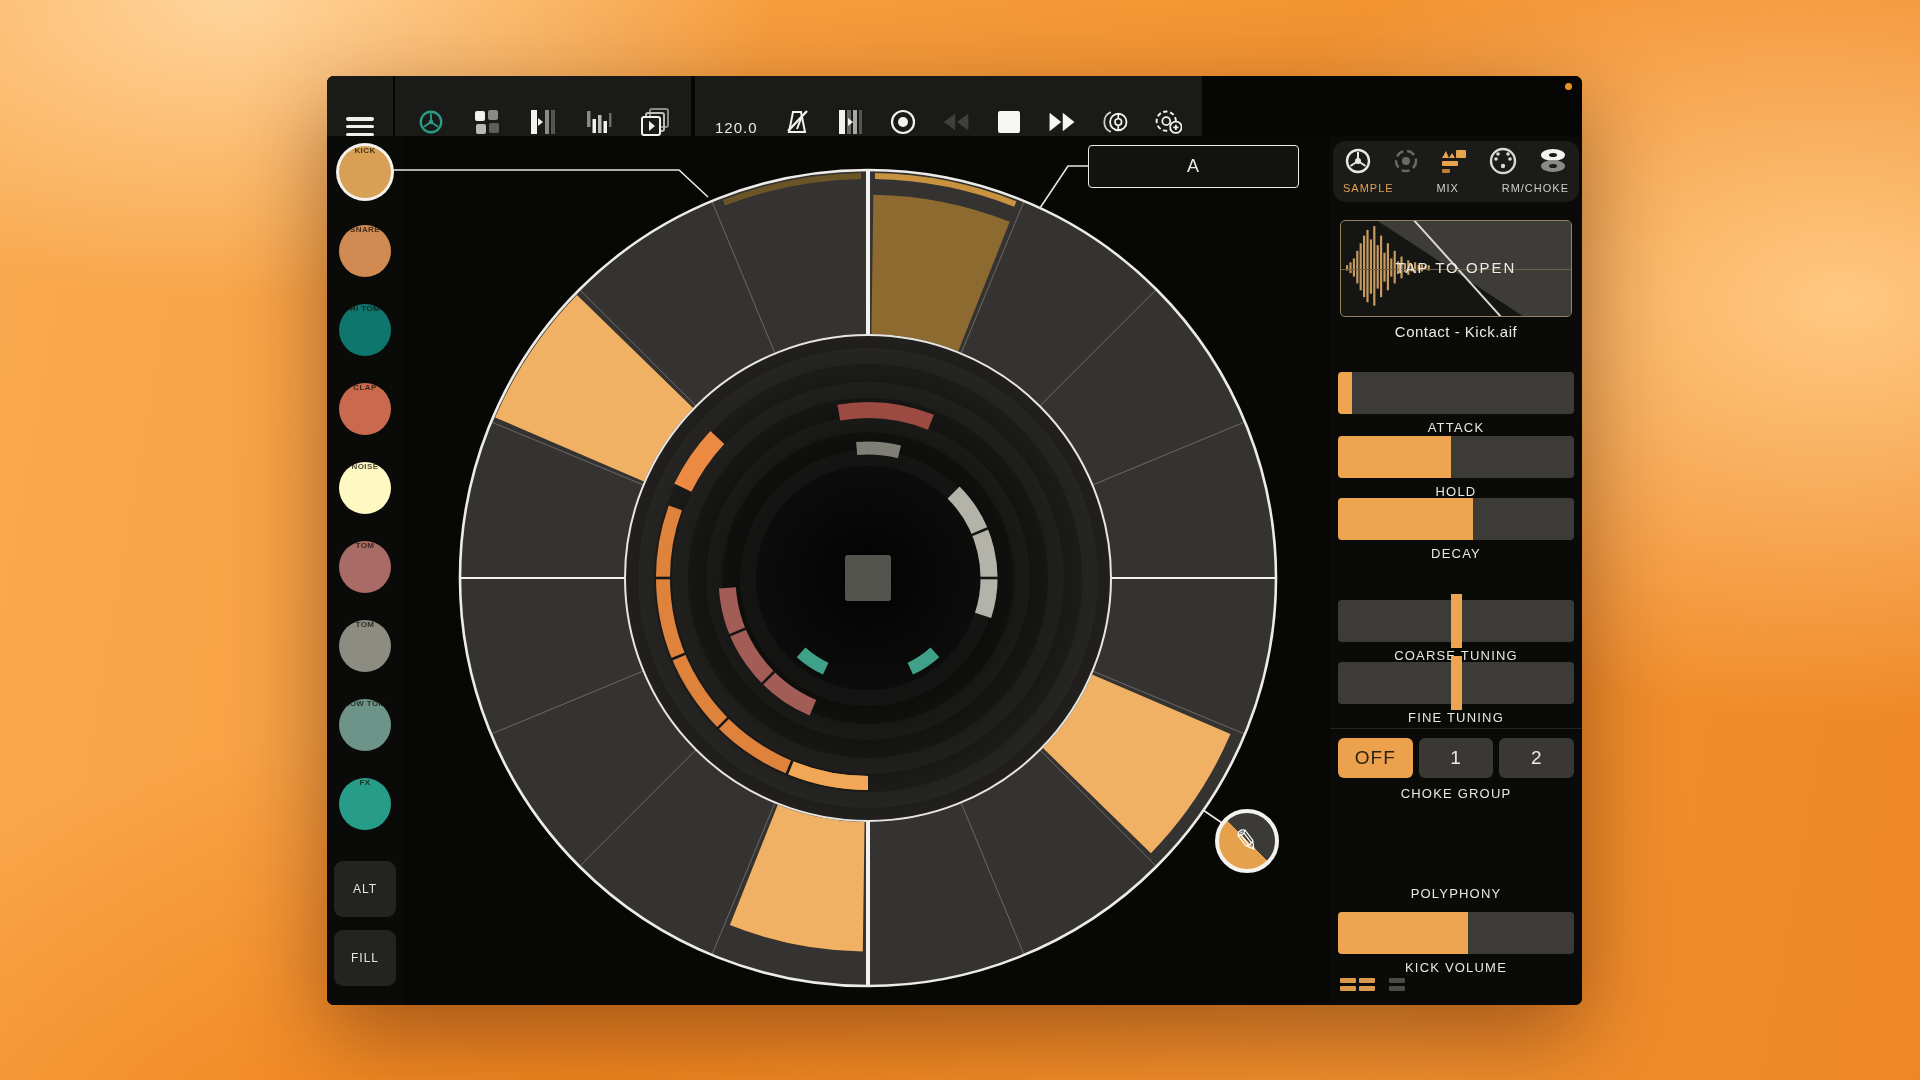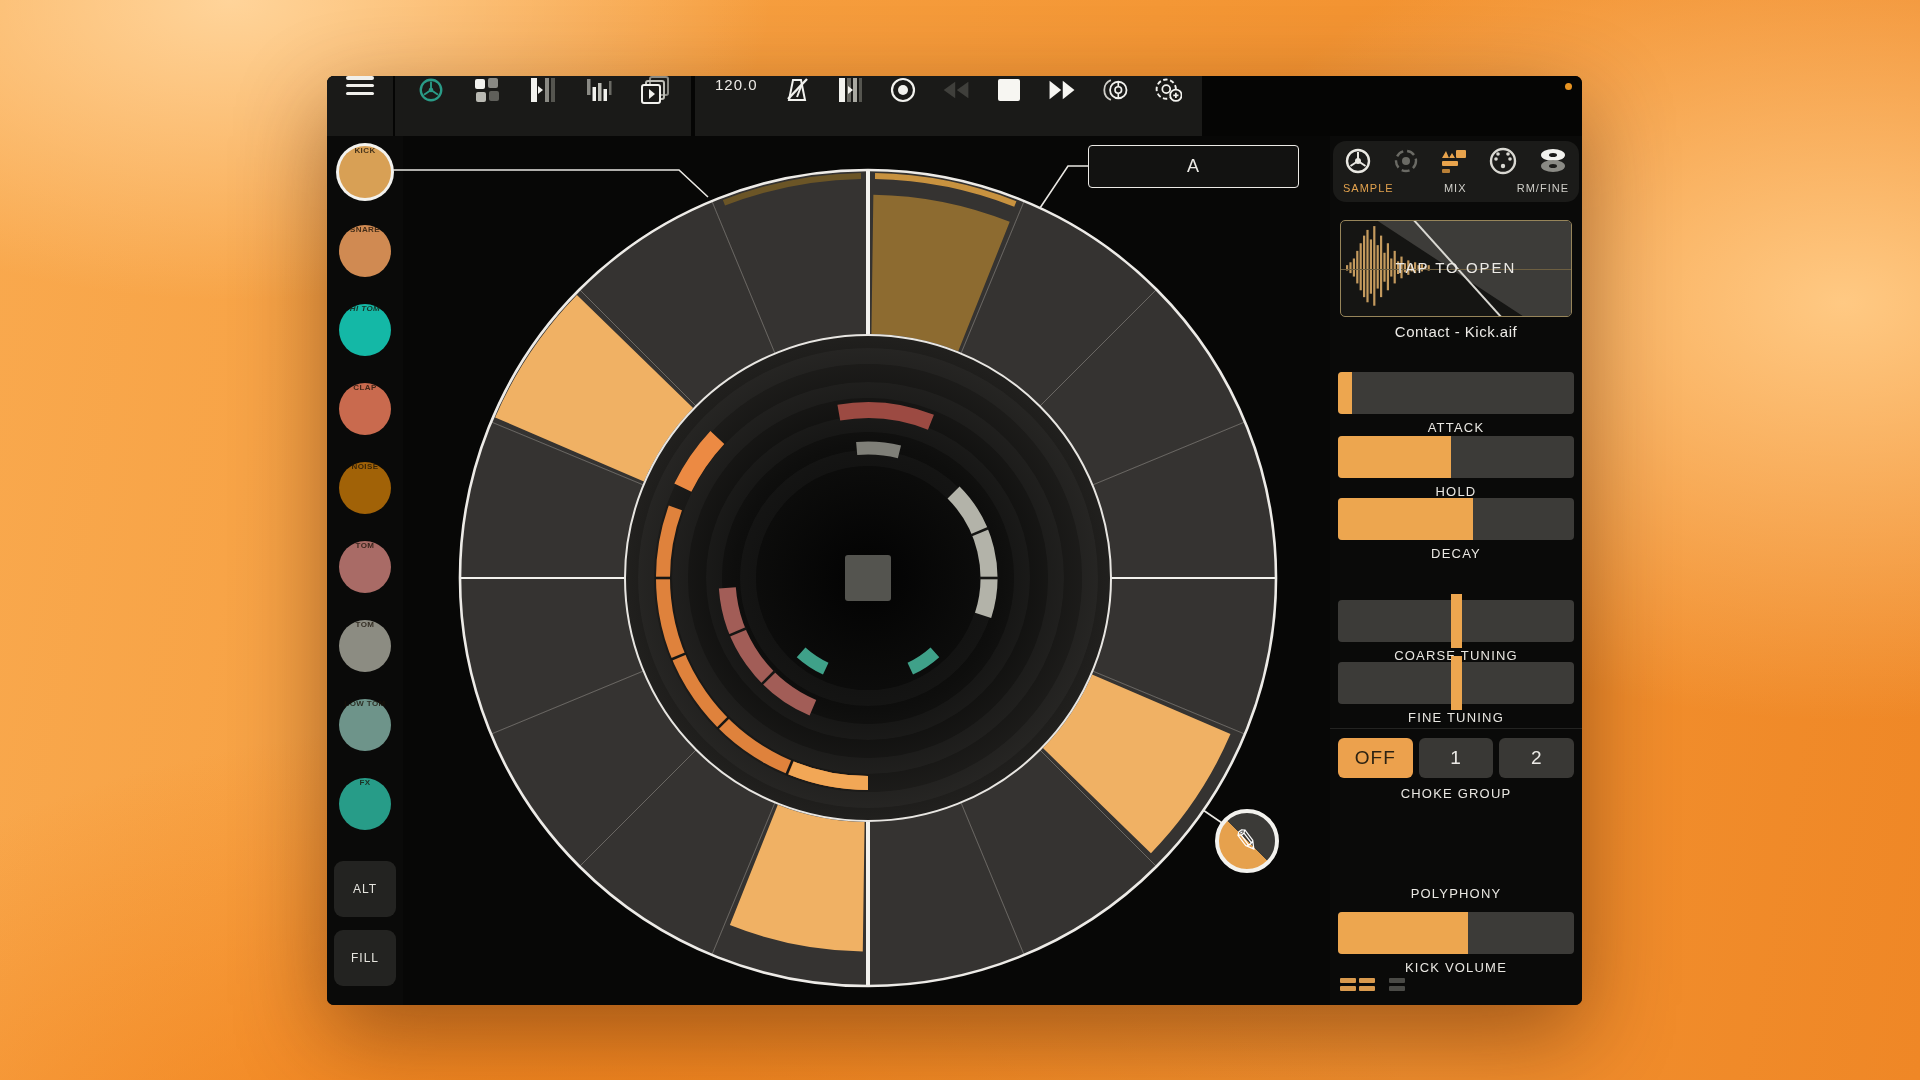--- a/index.html
+++ b/index.html
@@ -13,21 +13,21 @@
       linear-gradient(100deg, #f9a94e 0%, #f49735 55%, #ef8726 100%);
   }
   .window {
     position:absolute; left:327px; top:76px; width:1255px; height:929px;
     background:#070706; border-radius:7px; overflow:hidden;
     box-shadow:0 30px 90px rgba(60,20,0,.45);
   }
   
   .topbar { position:absolute; left:0; top:0; right:0; height:60px; background:#050504;
     display:flex; align-items:stretch; }
-  .tb-sec { background:#1a1a18; display:flex; align-items:flex-start; }
+  .tb-sec { background:#1a1a18; display:flex; align-items:flex-end; }
   .tb-gap { width:2px; background:#050504; }
   .tb-menu { width:66px; justify-content:center; }
   .burger { width:28px; height:19px; display:flex; flex-direction:column; justify-content:space-between; }
   .burger i { display:block; height:3.5px; background:#f0efeb; border-radius:2px; }
   .tb-icons { padding:0 22px; gap:28px; }
   .tb-proj { flex:1; padding-left:18px; flex-direction:column; align-items:flex-start; justify-content:center; }
   .proj-label { font-size:9px; letter-spacing:1.5px; color:#8d8c85; font-style:italic; font-weight:bold; }
   .proj-name { font-size:19px; color:#f2f1ec; margin-top:2px; letter-spacing:.5px; }
   .tb-trans { padding:0 20px; gap:25px; }
   .tempo { font-size:15px; color:#eceae6; letter-spacing:1px; }
@@ -204,27 +204,27 @@
     <div class="dot-indicator"></div>
   </div>
 
   <div class="rail" id="track-rail">
       <div class="track selected" style="background: rgb(216, 160, 85);">
         <span>KICK</span>
       </div>
       <div class="track" style="background: rgb(208, 138, 82);">
         <span>SNARE</span>
       </div>
-      <div class="track" style="background: #14b8a6; font-style: italic;">
+      <div class="track" style="background: #0f766e;">
         <span>HI TOM</span>
       </div>
       <div class="track" style="background: rgb(201, 106, 78);">
         <span>CLAP</span>
       </div>
-      <div class="track" style="background: #a16207;">
+      <div class="track" style="background: #fef9c3;">
         <span>NOISE</span>
       </div>
       <div class="track" style="background: rgb(169, 107, 102);">
         <span>TOM</span>
       </div>
       <div class="track" style="background: rgb(140, 140, 130);">
         <span>TOM</span>
       </div>
       <div class="track" style="background: rgb(110, 148, 138);">
         <span>LOW TOM</span>
@@ -358,21 +358,21 @@
               <ellipse cx="16" cy="9" rx="12" ry="6" fill="#f2f2ee"></ellipse>
               <ellipse cx="16" cy="9" rx="4" ry="2" fill="#1b1b19"></ellipse>
               <ellipse cx="16" cy="20" rx="12" ry="6" fill="#8a8a84"></ellipse>
               <ellipse cx="16" cy="20" rx="4" ry="2" fill="#1b1b19"></ellipse>
             </svg>
         </span>
       </div>
       <div class="tab-labels">
         <div class="active">SAMPLE</div>
         <div>MIX</div>
-        <div>RM/FINE</div>
+        <div>RM/CHOKE</div>
       </div>
     </div>
 
     <div class="wavecard">
       <svg id="wave-svg" width="230" height="95">
           <rect x="5" y="44.142857142857146" width="2.2" height="5.428571428571428" fill="#c49a5e"></rect>
           <rect x="8.4" y="41.285714285714285" width="2.2" height="10.857142857142856" fill="#c49a5e"></rect>
           <rect x="11.8" y="37.476190476190474" width="2.2" height="18.095238095238095" fill="#c49a5e"></rect>
           <rect x="15.2" y="29.857142857142858" width="2.2" height="32.57142857142857" fill="#c49a5e"></rect>
           <rect x="18.6" y="22.23809523809524" width="2.2" height="47.047619047619044" fill="#c49a5e"></rect>

